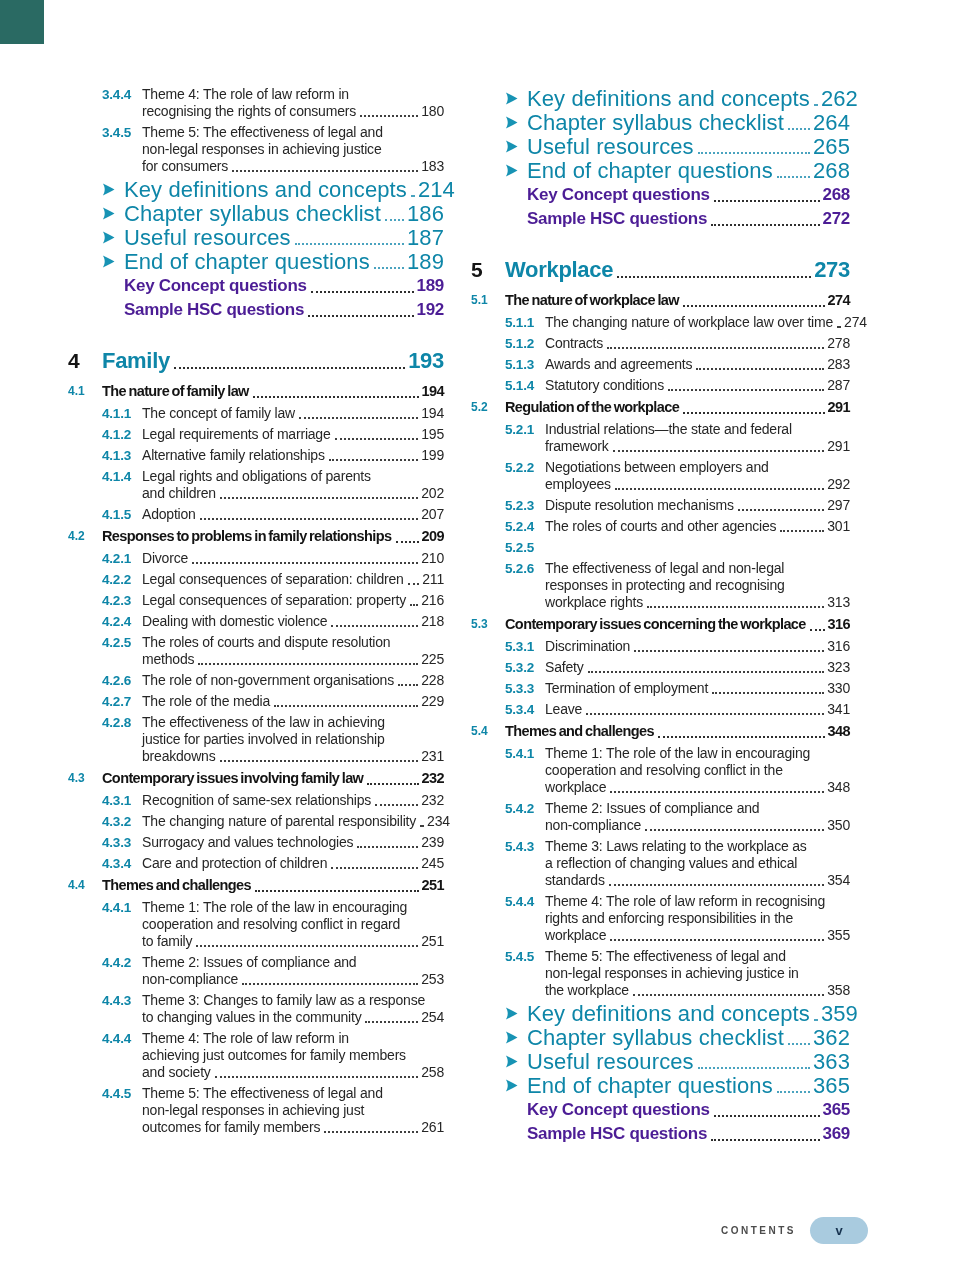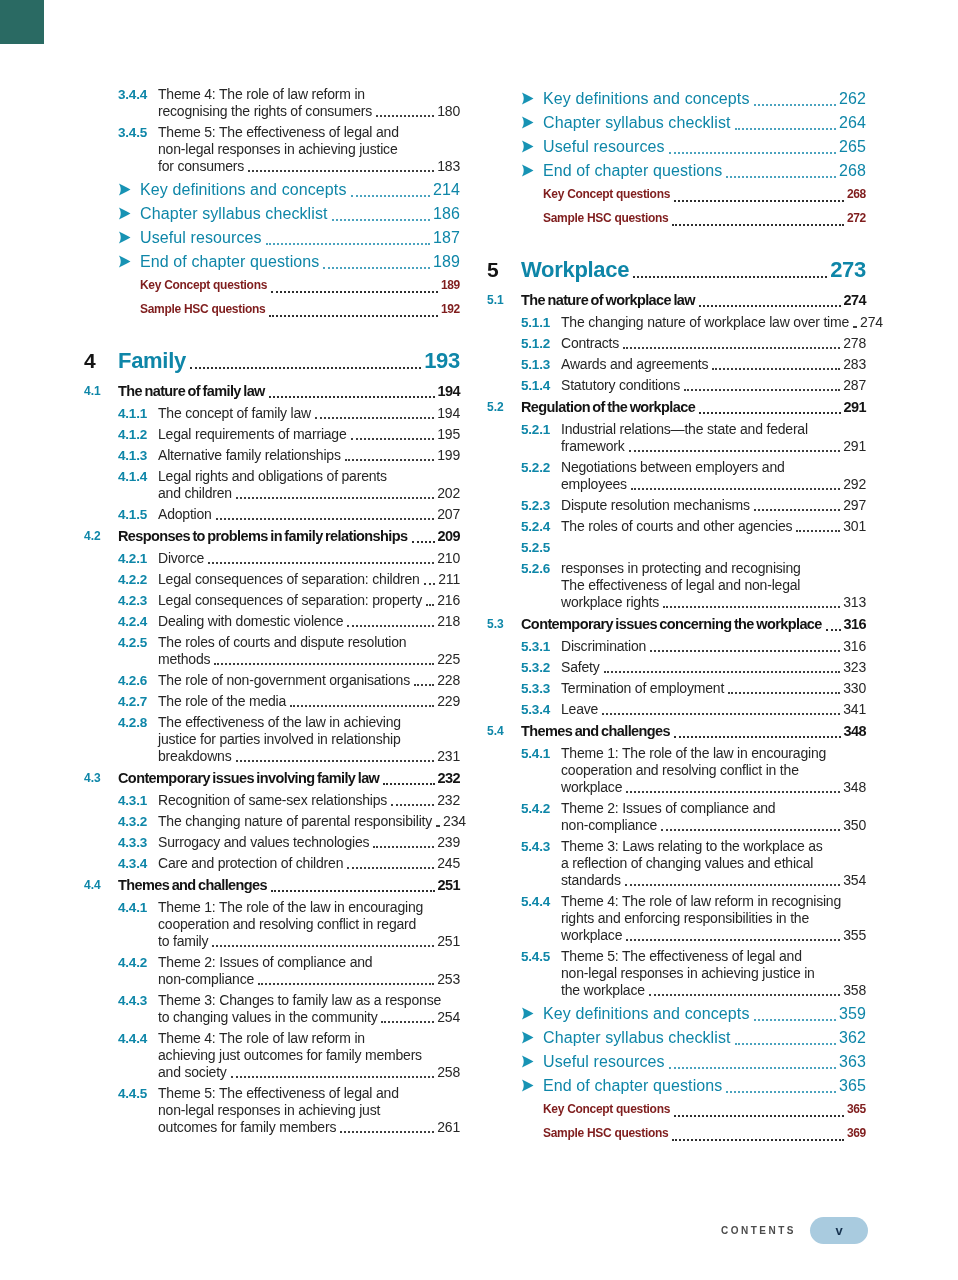--- a/index.html
+++ b/index.html
@@ -13,21 +13,21 @@
     color: #262626;
     overflow: hidden;
   }
   .corner {
     position: absolute;
     top: 0; left: 0;
     width: 44px; height: 44px;
   }
   .cols {
     position: absolute;
-    top: 86px; left: 84px;
+    top: 86px; left: 68px;
     display: flex;
     gap: 27px;
   }
   .col { flex: none; }
   .col.left  { width: 376px; }
   .col.right { width: 379px; }
 
   .row { display: flex; align-items: flex-start; margin-bottom: 4px; }
   .num { flex: none; font-weight: bold; color: var(--teal); }
   .body { flex: 1 1 auto; min-width: 0; }
@@ -53,27 +53,27 @@
   .section .dots { border-bottom-color: #2e2e2e; }
 
   
   .chapter { font-size: 22px; line-height: 26px; font-weight: bold; margin-top: 28px; margin-bottom: 8px; letter-spacing: -0.3px; }
   .chapter .num { width: 34px; color: #141414; font-size: 21px; }
   .chapter .txt { color: var(--teal); }
   .chapter .pg { color: var(--teal); }
   .chapter .dots { margin-bottom: 5px; border-bottom-color: #2e2e2e; }
 
   
-  .special { font-size: 16px; line-height: 21px; color: var(--teal); margin-top: 2px; margin-bottom: 3px; letter-spacing: 0.1px; justify-content: center; }
+  .special { font-size: 22px; line-height: 21px; color: var(--teal); margin-top: 2px; margin-bottom: 3px; letter-spacing: 0.1px; justify-content: center; }
   .special .arrow { flex: none; margin-left: 33px; width: 23px; padding-top: 3px; }
   .special .arrow svg { display: block; }
   .special .dots { border-bottom-color: #4aa3bf; }
 
   
-  .subspecial { font-size: 12px; line-height: 21px; font-weight: bold; color: #7f1d1d; letter-spacing: -0.3px; margin-bottom: 3px; }
+  .subspecial { font-size: 17px; line-height: 21px; font-weight: bold; color: #4c1d95; letter-spacing: -0.3px; margin-bottom: 3px; }
   .subspecial .body { margin-left: 56px; }
   .subspecial .dots { border-bottom-color: #2e2e2e; }
 
   .footer {
     position: absolute;
     right: 90px; bottom: 36px;
     display: flex;
     align-items: center;
     gap: 14px;
   }
@@ -667,22 +667,22 @@
               <span class="pg">301</span>
             </div>
           </div>
         </div>
         <div class="row subsection">
           <span class="num">5.2.5</span>
         </div>
         <div class="row subsection">
           <span class="num">5.2.6</span>
           <div class="body">
+            <div class="line">The effectiveness of legal and non-legal</div>
             <div class="line">responses in protecting and recognising</div>
-            <div class="line">The effectiveness of legal and non-legal</div>
             <div class="lastline">
               <span class="txt">workplace rights</span>
               <span class="dots"></span>
               <span class="pg">313</span>
             </div>
           </div>
         </div>
         <div class="row section">
           <span class="num">5.3</span>
           <div class="body">

